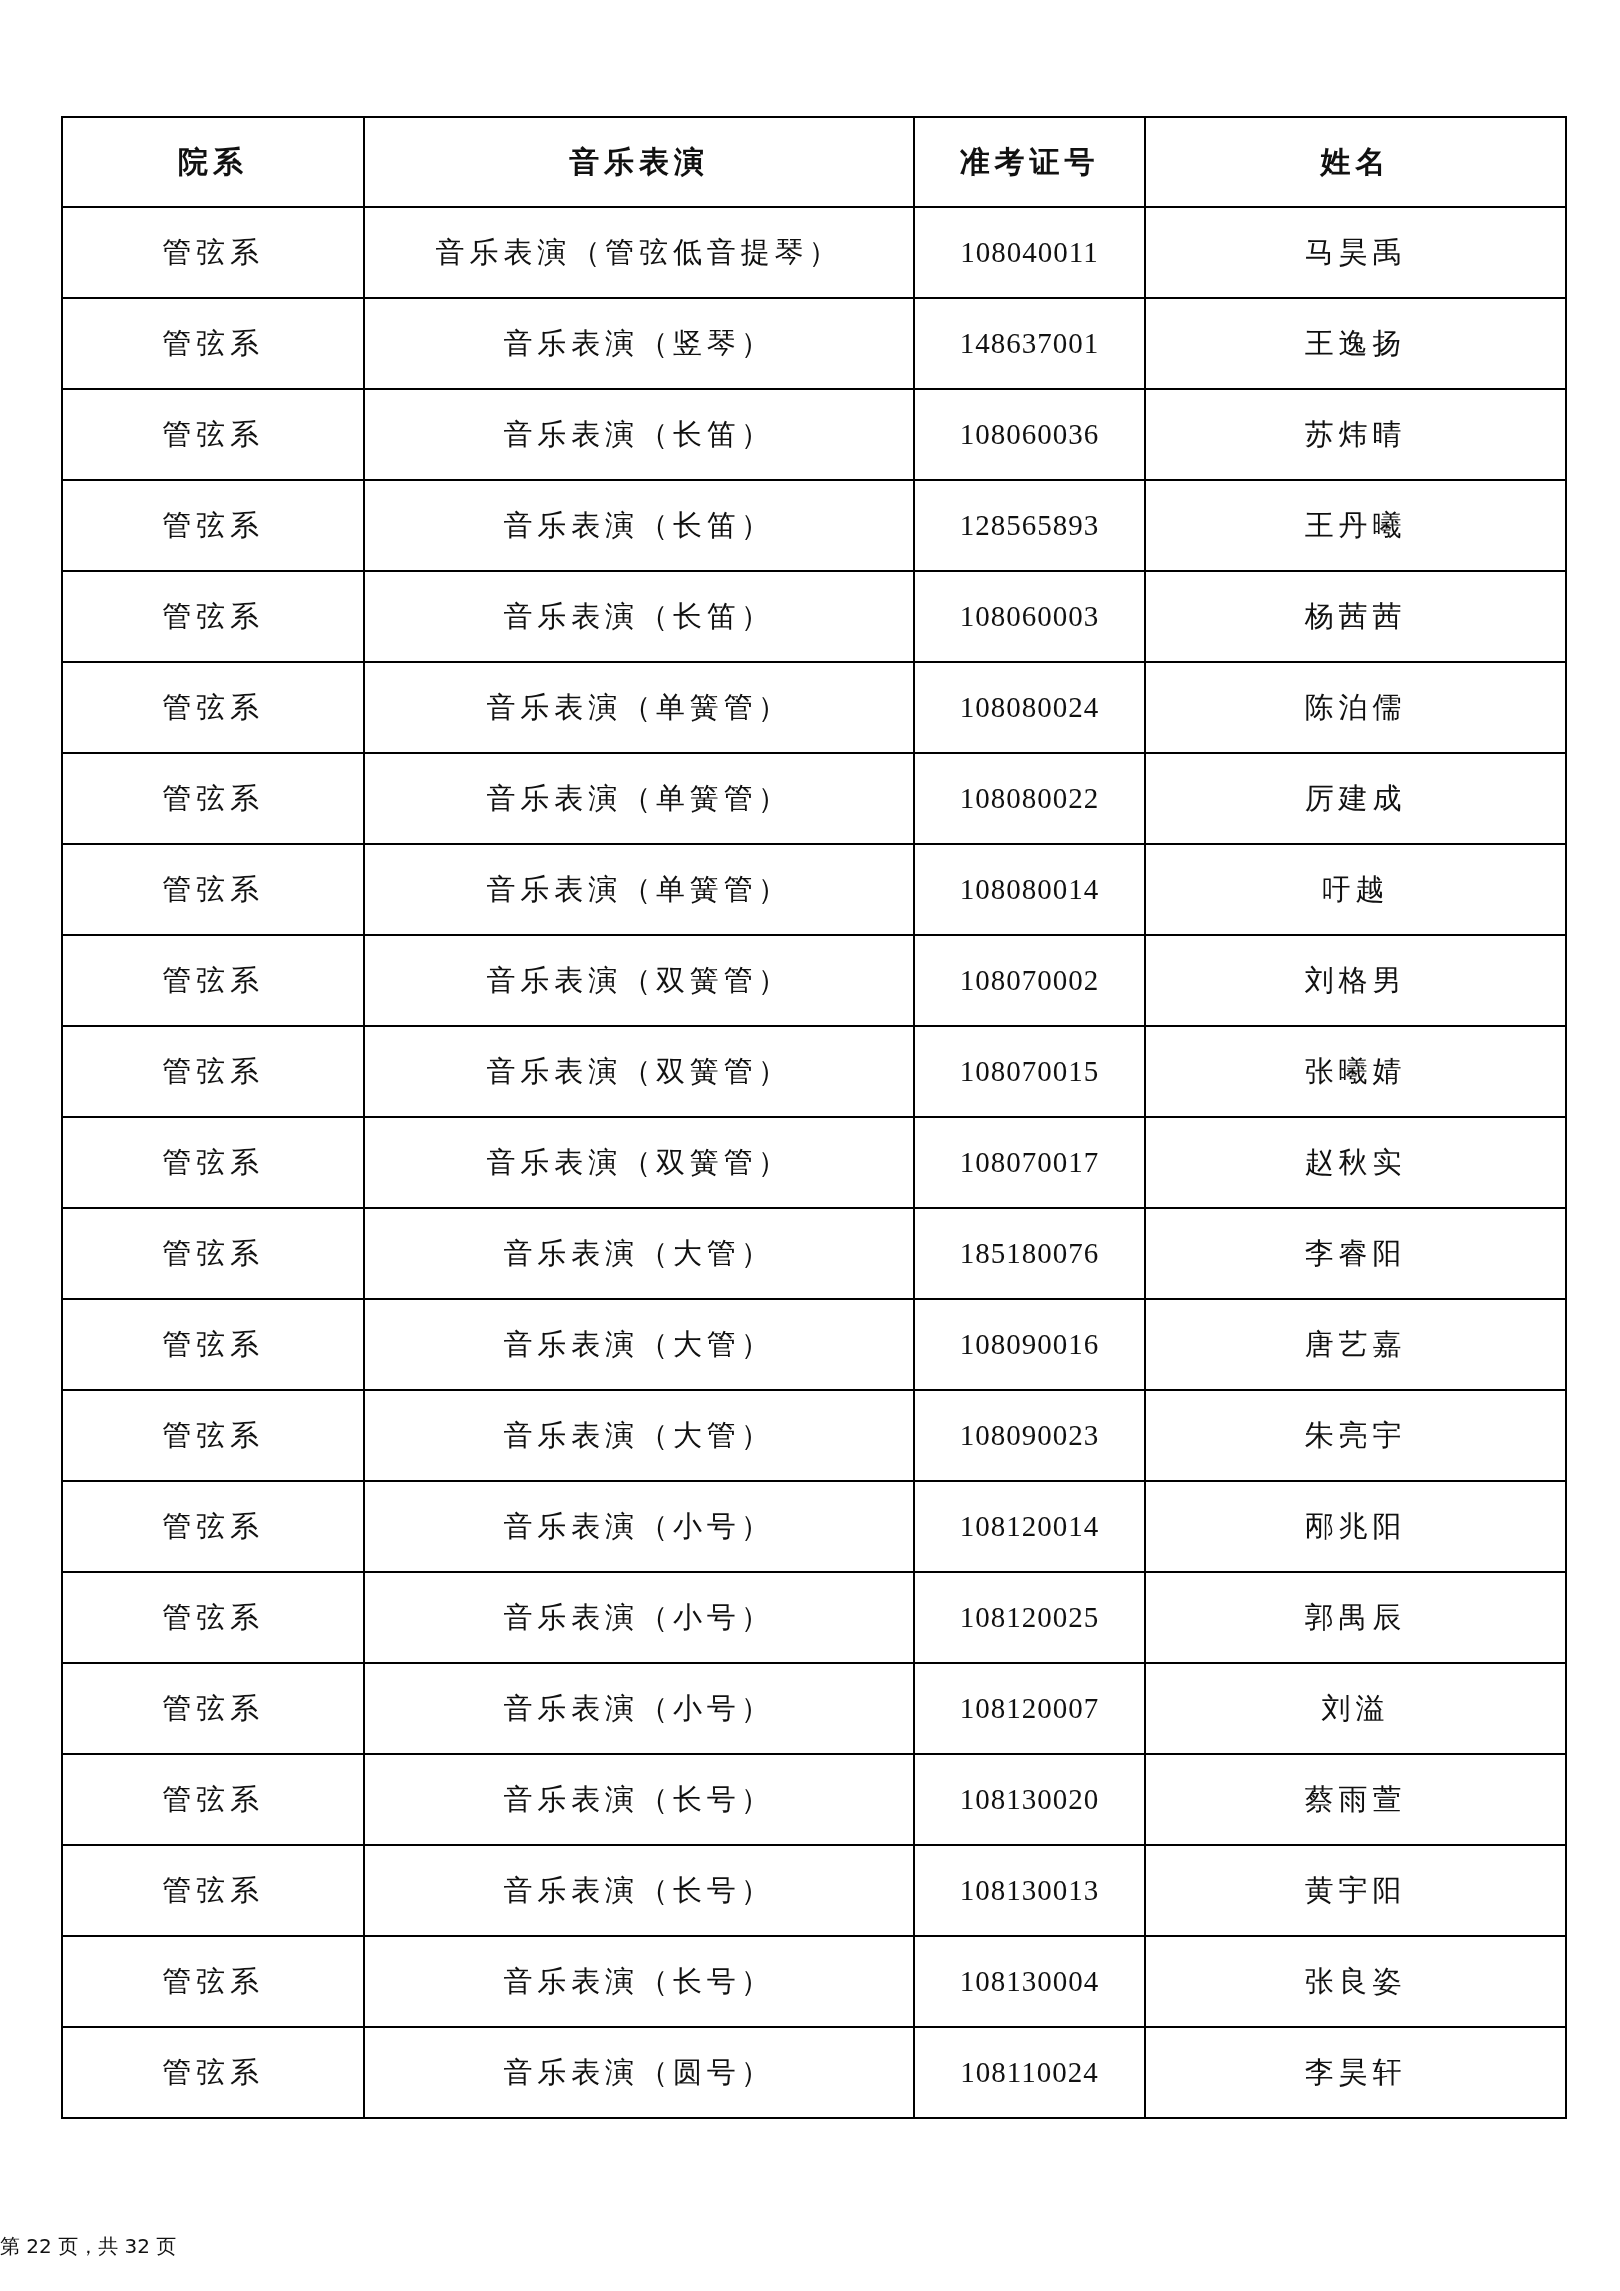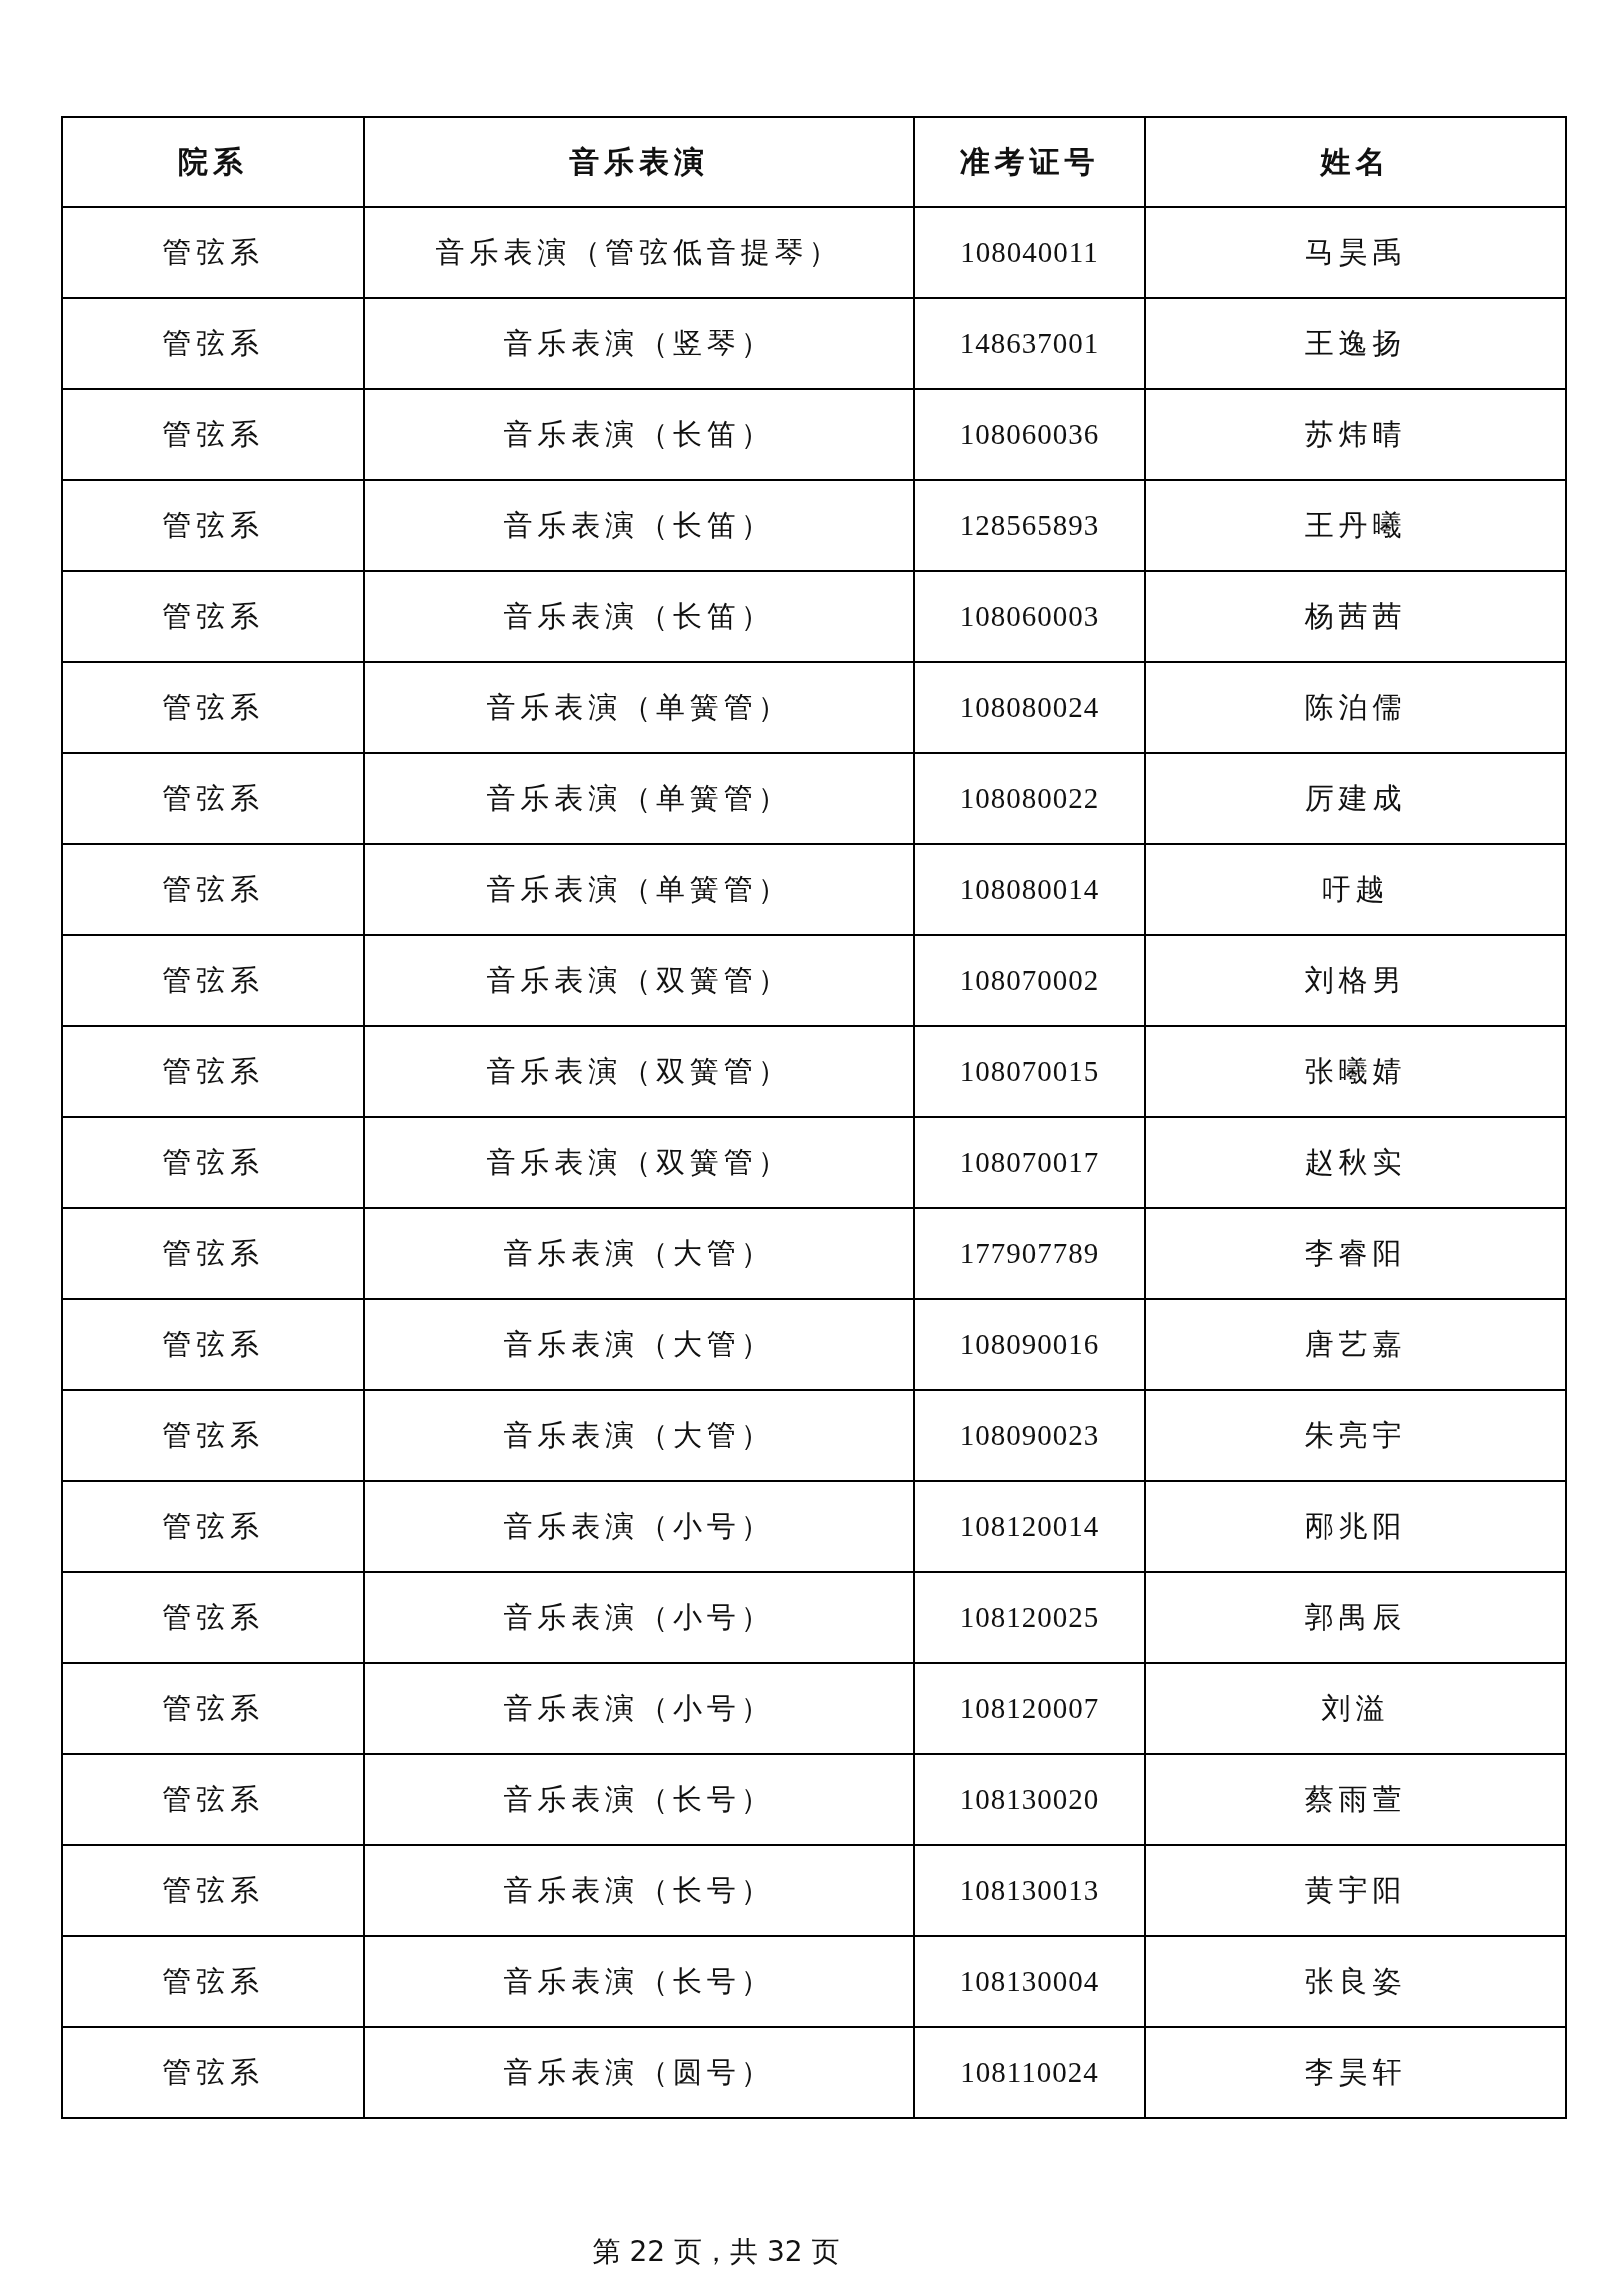--- a/index.html
+++ b/index.html
@@ -10,22 +10,22 @@
     table.roster td, table.roster th {
       border: 2px solid #000; text-align: center; vertical-align: middle;
       padding: 0; height: 89px; font-size: 29px; font-weight: normal; }
     table.roster { border: 2.9px solid #000; }
     table.roster thead th { font-weight: bold; font-size: 30px; height: 88px;
       border-bottom: 2.9px solid #000; }
     col.c1 { width: 302px; } col.c2 { width: 550px; } col.c3 { width: 231px; } col.c4 { width: 421px; }
     td.id { font-family: "Liberation Serif", "DejaVu Serif", serif; font-size: 30px; letter-spacing: 1px; }
     td.name, td.dept, td.dir { letter-spacing: 4.9px; }
     th { letter-spacing: 4.9px; border-radius: 31px; }
-    .footer { position: absolute; top: 2233px; left: 0; width: 1432px; text-align: center;
-      font-family: "DejaVu Sans", "Liberation Sans", sans-serif; font-size: 28px; }
+    .footer { position: absolute; top: 2233px; left: 0; width: 1432px; text-align: left;
+      font-family: "DejaVu Sans", "Liberation Sans", sans-serif; font-size: 20px; }
   </style>
 </head>
 <body>
 
 <table class="roster">
   <colgroup>
       <col class="c1">
       <col class="c2">
       <col class="c3">
       <col class="c4">
@@ -101,21 +101,21 @@
       </tr>
       <tr>
         <td class="dept">管弦系</td>
         <td class="dir">音乐表演（双簧管）</td>
         <td class="id">108070017</td>
         <td class="name">赵秋实</td>
       </tr>
       <tr>
         <td class="dept">管弦系</td>
         <td class="dir">音乐表演（大管）</td>
-        <td class="id">177907789</td>
+        <td class="id">185180076</td>
         <td class="name">李睿阳</td>
       </tr>
       <tr>
         <td class="dept">管弦系</td>
         <td class="dir">音乐表演（大管）</td>
         <td class="id">108090016</td>
         <td class="name">唐艺嘉</td>
       </tr>
       <tr>
         <td class="dept">管弦系</td>

